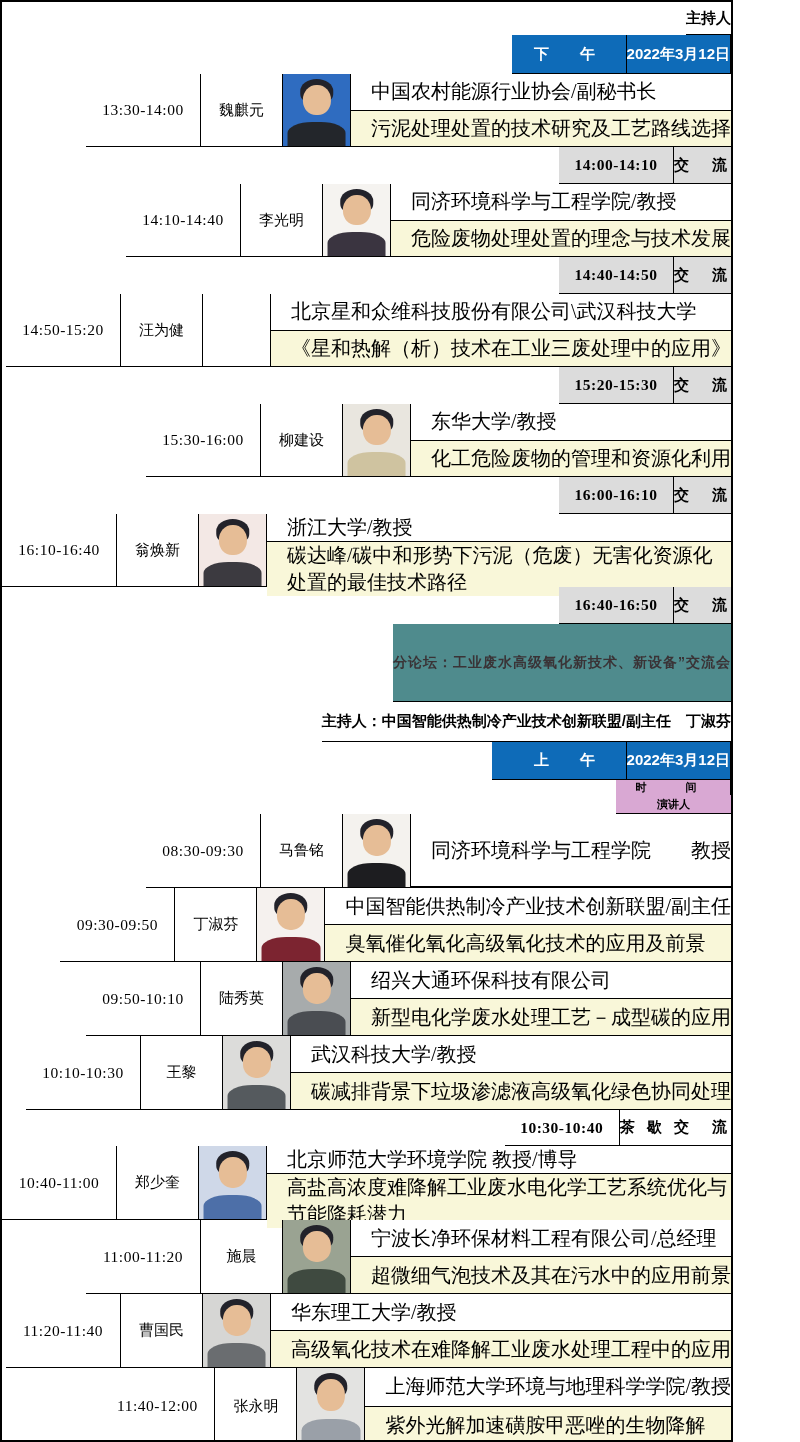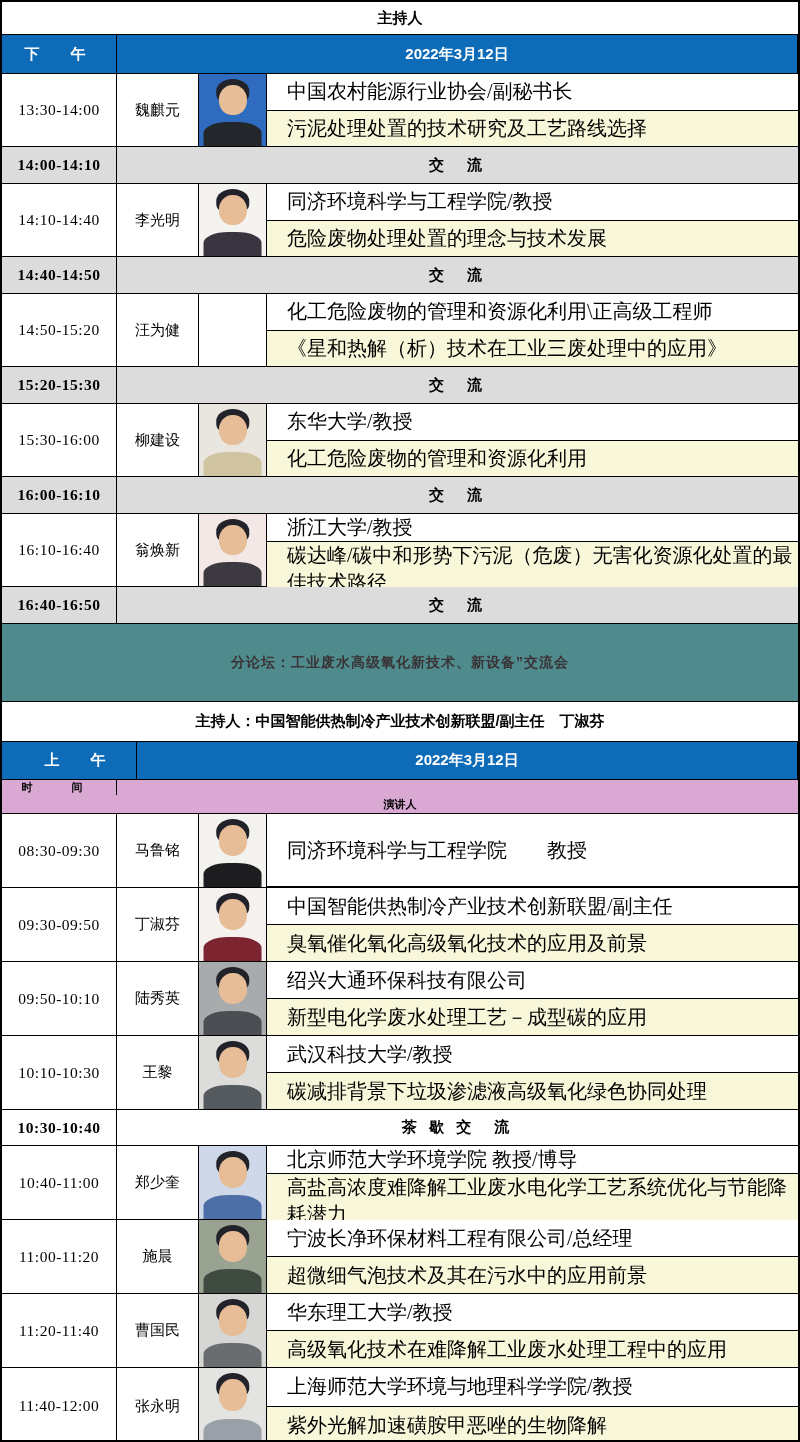--- a/index.html
+++ b/index.html
@@ -1,20 +1,20 @@
 <!DOCTYPE html>
 <html><head>
 <meta charset="utf-8">
 <style>
   html,body{margin:0;padding:0;background:#ffffff;}
   .sheet{
-    width:800px;height:1442px;box-sizing:border-box;
+    width:733px;height:1442px;box-sizing:border-box;
     border:2px solid #000;background:#fff;color:#000;
     font-family:"Liberation Sans","DejaVu Sans",sans-serif;
-    display:flex;flex-direction:column;overflow:hidden;
+    display:flex;flex-direction:column;overflow:hidden;align-items:flex-end;
   }
   .row{display:flex;box-sizing:border-box;border-bottom:1px solid #000;flex:0 0 auto;}
   .row:last-child{border-bottom:none;}
   .c{box-sizing:border-box;border-right:1px solid #000;display:flex;align-items:center;justify-content:center;}
   .c:last-child{border-right:none;}
   .c.time{width:115px;font-family:"Liberation Serif","DejaVu Serif",serif;font-size:15.5px;letter-spacing:.5px;}
   .c.name{width:82px;font-size:15px;}
   .c.photo{width:68px;padding:0;background:#fff;}
   .c.info{flex:1;flex-direction:column;align-items:stretch;justify-content:stretch;}
   .info .aff,.info .topic{flex:1;display:flex;align-items:center;padding-left:20px;font-size:20px;font-family:Liberation Serif, serif;}
@@ -109,21 +109,21 @@
     <div class="c blabel">交　流</div>
   </div>
 
   <div class="row r-spk1">
     <div class="c time">14:50-15:20</div>
     <div class="c name">汪为健</div>
     <div class="c photo">
       
     </div>
     <div class="c info">
-      <div class="aff">化工危险废物的管理和资源化利用\正高级工程师</div>
+      <div class="aff">北京星和众维科技股份有限公司\武汉科技大学</div>
       <div class="topic">《星和热解（析）技术在工业三废处理中的应用》</div>
     </div>
   </div>
 
   <div class="row r-brk">
     <div class="c time">15:20-15:30</div>
     <div class="c blabel">交　流</div>
   </div>
 
   <div class="row r-spk1">

